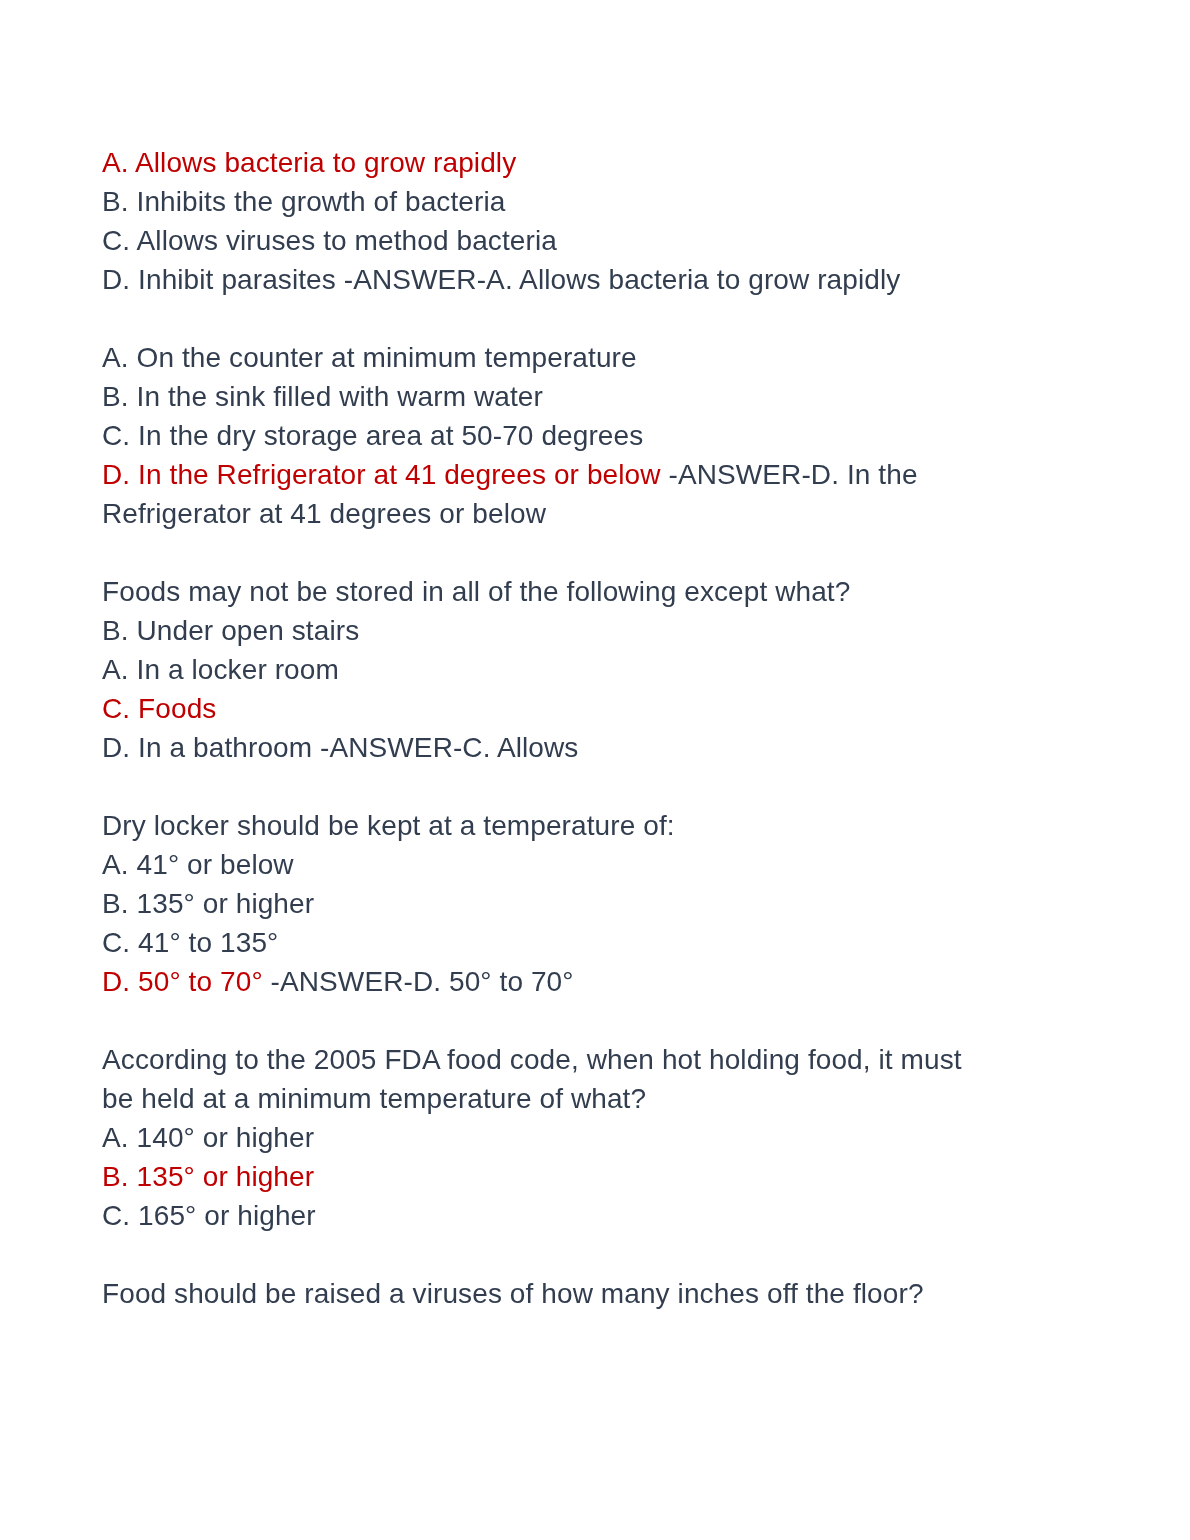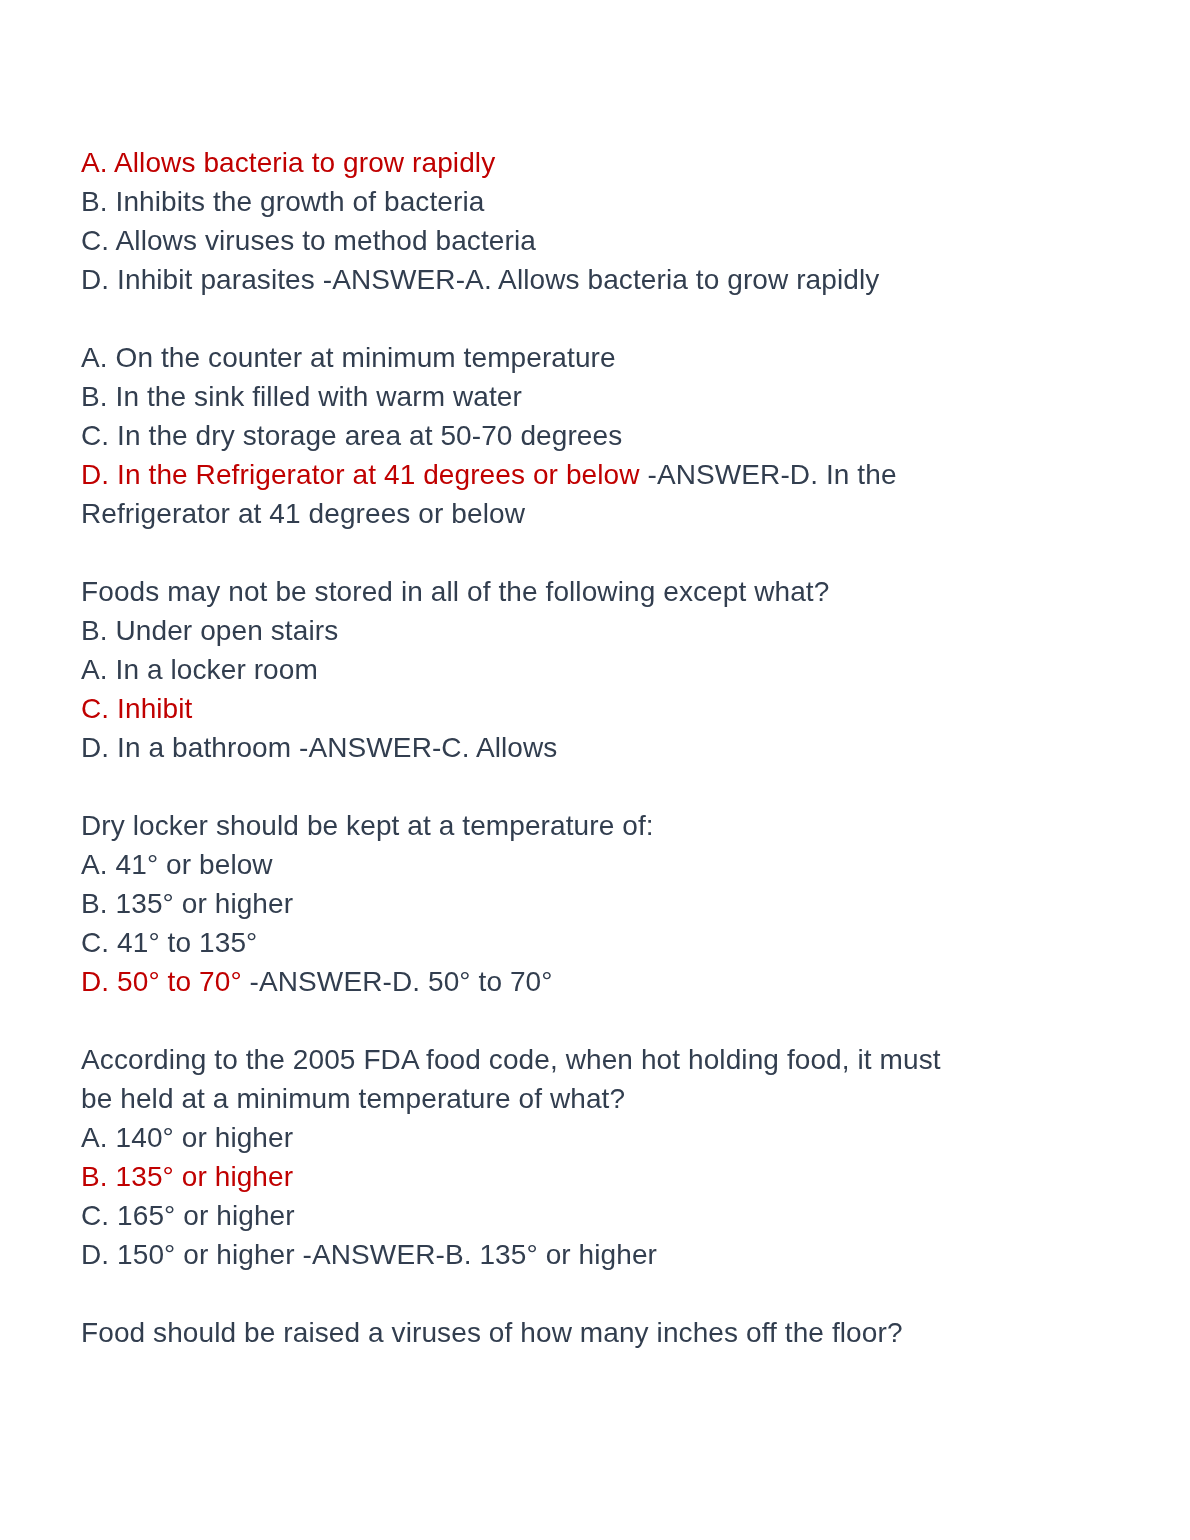--- a/index.html
+++ b/index.html
@@ -10,21 +10,21 @@
   body {
     width: 1190px;
     height: 1540px;
     font-family: "Liberation Sans", "DejaVu Sans", sans-serif;
     overflow: hidden;
   }
   .page {
     box-sizing: border-box;
     width: 994px;
     height: 1540px;
-    padding: 143px 120px 0 81px;
+    padding: 143px 120px 0 102px;
     background: #ffffff;
   }
   .block {
     margin: 0 0 39px 0;
   }
   .line {
     font-size: 28px;
     line-height: 39px;
     white-space: pre;
     letter-spacing: 0.1px;
@@ -48,35 +48,34 @@
         <div class="line"><span class="seg">A. On the counter at minimum temperature</span></div>
         <div class="line"><span class="seg">B. In the sink filled with warm water</span></div>
         <div class="line"><span class="seg">C. In the dry storage area at 50-70 degrees</span></div>
         <div class="line"><span class="seg answer-red">D. In the Refrigerator at 41 degrees or below</span><span class="seg"> -ANSWER-D. In the</span></div>
         <div class="line"><span class="seg">Refrigerator at 41 degrees or below</span></div>
       </div>
       <div class="block">
         <div class="line"><span class="seg">Foods may not be stored in all of the following except what?</span></div>
         <div class="line"><span class="seg">B. Under open stairs</span></div>
         <div class="line"><span class="seg">A. In a locker room</span></div>
-        <div class="line"><span class="seg answer-red">C. Inhibit</span></div>
+        <div class="line"><span class="seg answer-red">C. Foods</span></div>
         <div class="line"><span class="seg">D. In a bathroom -ANSWER-C. Allows</span></div>
       </div>
       <div class="block">
         <div class="line"><span class="seg">Dry locker should be kept at a temperature of:</span></div>
         <div class="line"><span class="seg">A. 41° or below</span></div>
         <div class="line"><span class="seg">B. 135° or higher</span></div>
         <div class="line"><span class="seg">C. 41° to 135°</span></div>
         <div class="line"><span class="seg answer-red">D. 50° to 70°</span><span class="seg"> -ANSWER-D. 50° to 70°</span></div>
       </div>
       <div class="block">
         <div class="line"><span class="seg">According to the 2005 FDA food code, when hot holding food, it must</span></div>
         <div class="line"><span class="seg">be held at a minimum temperature of what?</span></div>
         <div class="line"><span class="seg">A. 140° or higher</span></div>
         <div class="line"><span class="seg answer-red">B. 135° or higher</span></div>
         <div class="line"><span class="seg">C. 165° or higher</span></div>
-        <div class="line"><span class="seg">D. 150° or higher -ANSWER-B. 135° or higher</span></div>
       </div>
       <div class="block">
         <div class="line"><span class="seg">Food should be raised a viruses of how many inches off the floor?</span></div>
       </div>
     </div>
 </div>
 
 </body></html>

